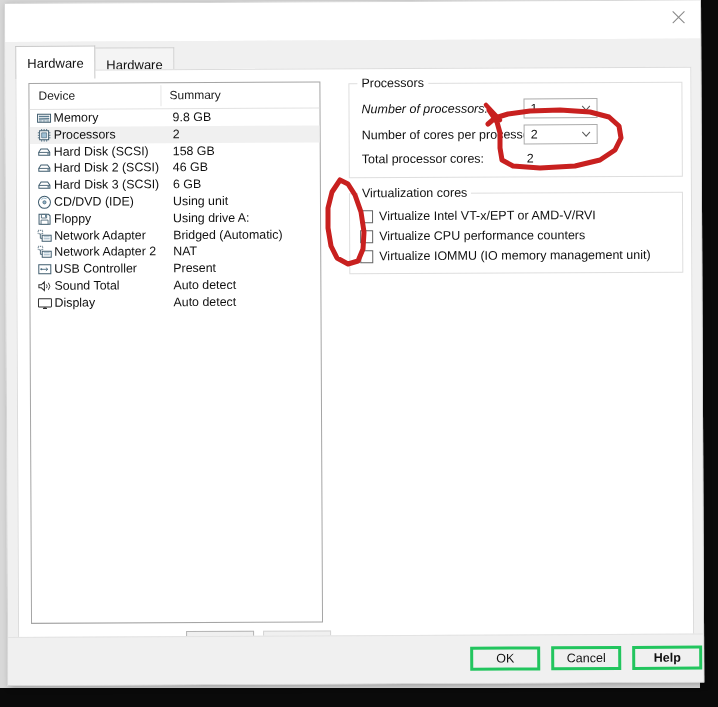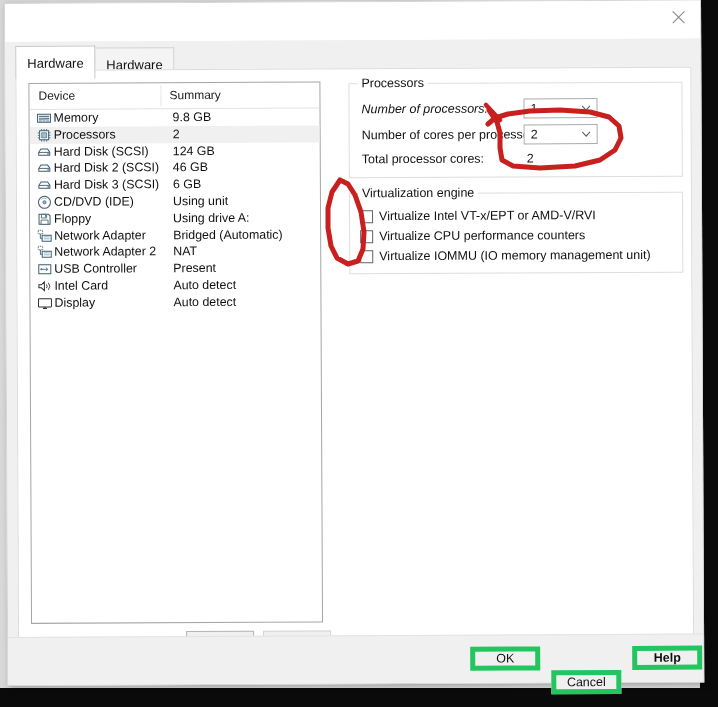--- a/index.html
+++ b/index.html
@@ -324,30 +324,30 @@
     border-top: 1px solid #e3e3e3;
   }
   .footbtn {
     position: absolute;
     top: 11px;
     width: 70px;
     height: 24px;
     font-size: 12.5px;
     color: #101010;
     background: #f0f0f0;
-    border: 5px solid #22c55e;
+    border: 3px solid #22c55e;
     box-sizing: border-box;
     display: flex;
     align-items: center;
     justify-content: center;
     cursor: pointer;
     white-space: nowrap;
   }
   #btn-ok { left: 462px; }
-  #btn-cancel { left: 543px; margin-top: 24px; }
+  #btn-cancel { left: 543px; }
   #btn-help { left: 624px; font-weight: bold; }
 
   
   #ink {
     position: absolute;
     left: 0; top: 0;
     width: 718px;
     height: 707px;
     pointer-events: none;
     z-index: 50;
@@ -414,21 +414,21 @@
               <span class="dev-name">Processors</span>
               <span class="dev-summary">2</span>
             </div>
             <div class="device-row">
               <svg class="dev-icon" viewBox="0 0 15 15">
                 <path d="M2 10.5 V7.5 L4.2 4.2 H10.8 L13 7.5 V10.5 Z" fill="#ffffff" stroke="#3f5c6e" stroke-width="1"></path>
                 <path d="M2 7.6 H13" stroke="#3f5c6e" stroke-width="0.9"></path>
                 <circle cx="11.3" cy="9.1" r="0.8" fill="#4a6a7e"></circle>
               </svg>
               <span class="dev-name">Hard Disk (SCSI)</span>
-              <span class="dev-summary">124 GB</span>
+              <span class="dev-summary">158 GB</span>
             </div>
             <div class="device-row">
               <svg class="dev-icon" viewBox="0 0 15 15">
                 <path d="M2 10.5 V7.5 L4.2 4.2 H10.8 L13 7.5 V10.5 Z" fill="#ffffff" stroke="#3f5c6e" stroke-width="1"></path>
                 <path d="M2 7.6 H13" stroke="#3f5c6e" stroke-width="0.9"></path>
                 <circle cx="11.3" cy="9.1" r="0.8" fill="#4a6a7e"></circle>
               </svg>
               <span class="dev-name">Hard Disk 2 (SCSI)</span>
               <span class="dev-summary">46 GB</span>
             </div>
@@ -489,21 +489,21 @@
               </svg>
               <span class="dev-name">USB Controller</span>
               <span class="dev-summary">Present</span>
             </div>
             <div class="device-row">
               <svg class="dev-icon" viewBox="0 0 15 15">
                 <path d="M1.5 6 H4 L7 3.2 V11.8 L4 9 H1.5 Z" fill="#ffffff" stroke="#2f2f2f" stroke-width="1"></path>
                 <path d="M9 5.6 A3 3 0 0 1 9 9.4" stroke="#2f2f2f" stroke-width="0.9" fill="none"></path>
                 <path d="M11 4 A5.4 5.4 0 0 1 11 11" stroke="#2f2f2f" stroke-width="0.9" fill="none"></path>
               </svg>
-              <span class="dev-name">Intel Card</span>
+              <span class="dev-name">Sound Total</span>
               <span class="dev-summary">Auto detect</span>
             </div>
             <div class="device-row">
               <svg class="dev-icon" viewBox="0 0 15 15">
                 <rect x="1" y="3" width="13" height="8.2" rx="0.6" fill="#ffffff" stroke="#2f2f2f" stroke-width="1"></rect>
                 <path d="M5.5 12.6 H9.5" stroke="#2f2f2f" stroke-width="1.1"></path>
                 <path d="M7.5 11.2 V12.6" stroke="#2f2f2f" stroke-width="1"></path>
               </svg>
               <span class="dev-name">Display</span>
               <span class="dev-summary">Auto detect</span>
@@ -535,21 +535,21 @@
           <svg class="chev" viewBox="0 0 9 6">
             <path d="M0.6 0.7 L4.5 5 L8.4 0.7" stroke="#5a5a5a" stroke-width="1" fill="none"></path>
           </svg>
         </div>
 
         <div class="field-label" style="left:12px; top:68px;">Total processor cores:</div>
         <div class="field-value" style="left:177px; top:68px;">2</div>
       </div>
 
       <div class="groupbox" id="gb-virtualization">
-        <div class="gb-title">Virtualization engine</div>
+        <div class="gb-title">Virtualization cores</div>
 
         <div class="checkrow" style="top:13px;">
           <span class="cbox"></span>
           <span class="clabel">Virtualize Intel VT-x/EPT or AMD-V/RVI</span>
         </div>
         <div class="checkrow" style="top:33px;">
           <span class="cbox"></span>
           <span class="clabel">Virtualize CPU performance counters</span>
         </div>
         <div class="checkrow" style="top:53px;">

